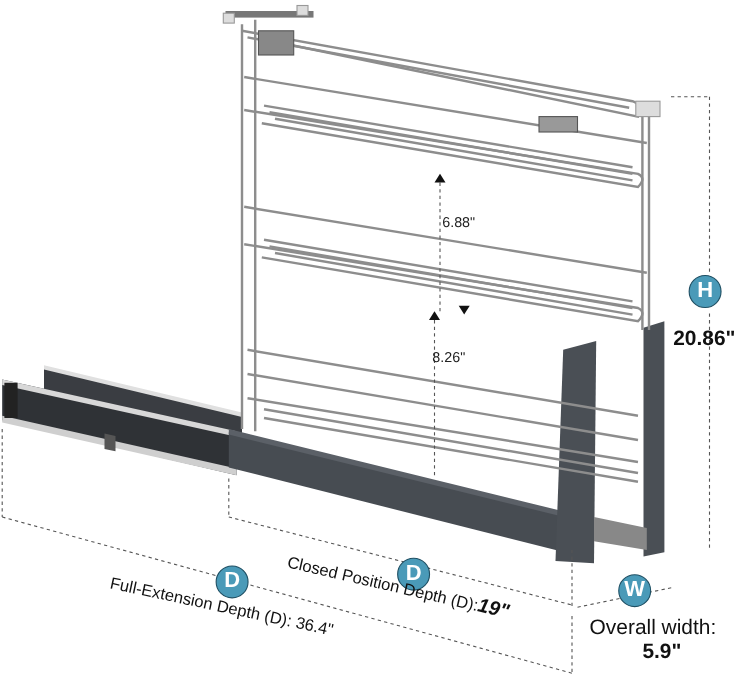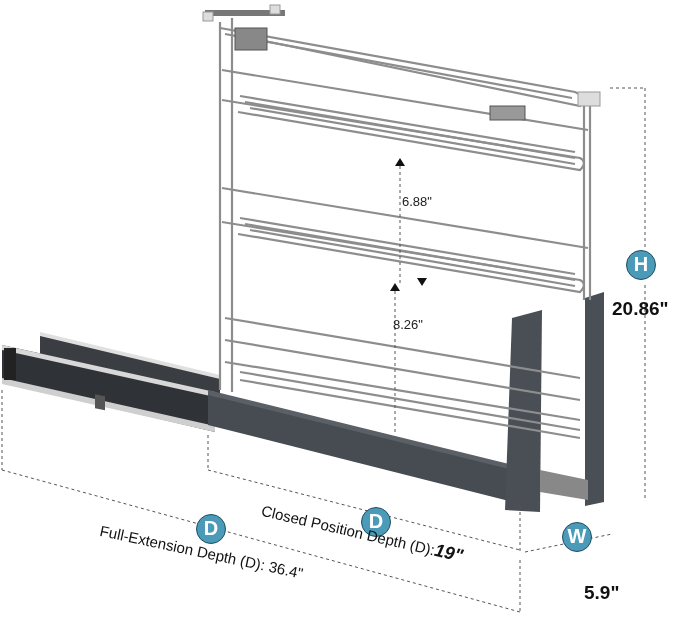--- a/index.html
+++ b/index.html
@@ -111,14 +111,15 @@
 
   <div class="badge" style="left:361px;top:507px;">D</div>
   <div class="lbl rot1" style="left:264px;top:500px;">
     <span>Closed Position Depth (D):</span><span style="font-weight:bold;font-style:italic;font-size:18px;">19"</span>
   </div>
 
   <div class="badge" style="left:196px;top:514px;">D</div>
   <div class="lbl rot2" style="left:102px;top:522px;">Full-Extension Depth (D): 36.4"</div>
 
   <div class="badge" style="left:562px;top:522px;">W</div>
+  <div class="lbl" style="left:536px;top:560px;font-size:19px;">Overall width:</div>
   <div class="lbl big" style="left:584px;top:582px;">5.9"</div>
 </div>
 
 </body></html>

